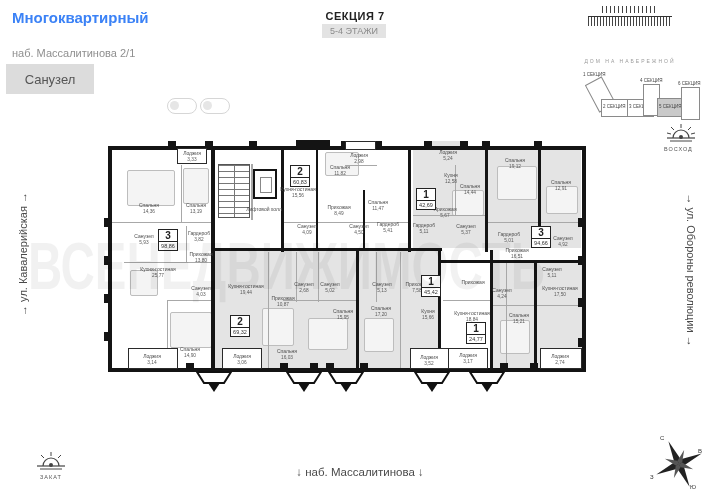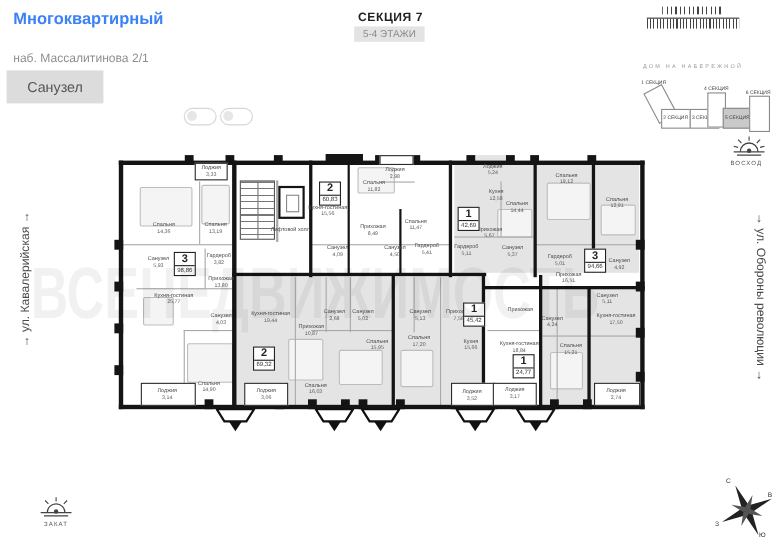--- a/index.html
+++ b/index.html
@@ -77,20 +77,25 @@
 
   <div class="abs vstreet" id="street-left">
     <span class="arr">→</span>
     <span>ул. Кавалерийская</span>
     <span class="arr">→</span>
   </div>
   <div class="abs vstreet" id="street-right">
     <span class="arr">→</span>
     <span>ул. Обороны революции</span>
     <span class="arr">→</span>
+  </div>
+  <div class="abs" id="street-bottom">
+    <span class="arr">↓</span>
+    <span>наб. Массалитинова</span>
+    <span class="arr">↓</span>
   </div>
 
   <div class="abs" id="facade">
     <div class="f1"></div>
       <div class="f2"></div>
   </div>
   <div class="abs" id="tagline">ДОМ НА НАБЕРЕЖНОЙ</div>
   <div class="abs" id="site-plan">
       <div class="abs sec-box" style="left: 591px; top: 79px; width: 17px; height: 29px; transform: rotate(-28deg);"></div>
       <div class="abs sec-lbl" style="left: 583px; top: 72px;">1 СЕКЦИЯ</div>

